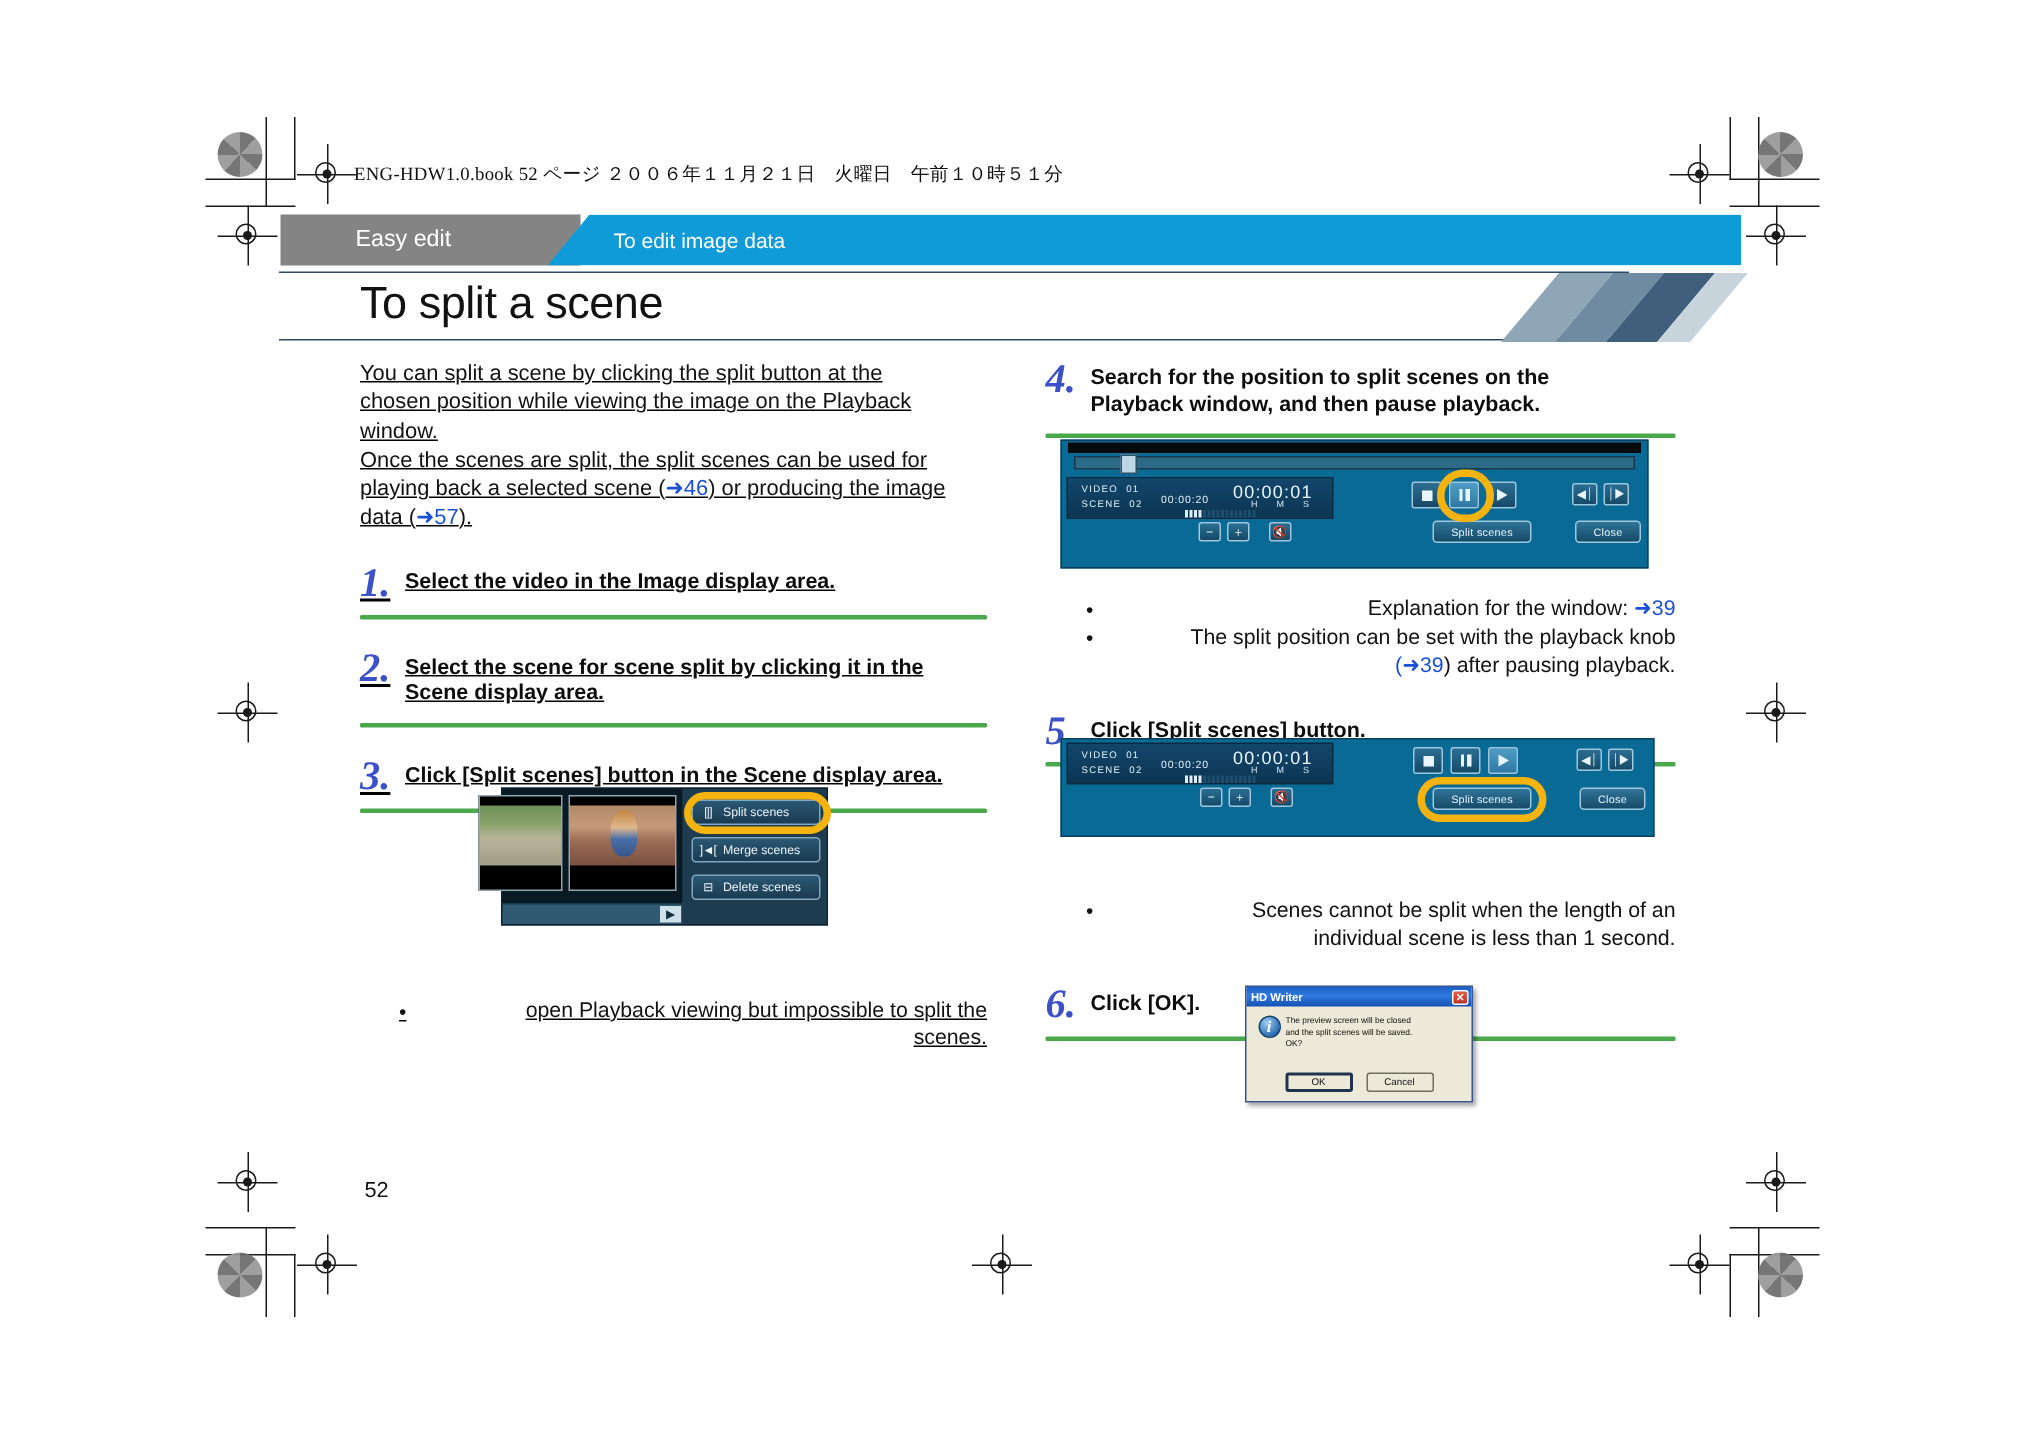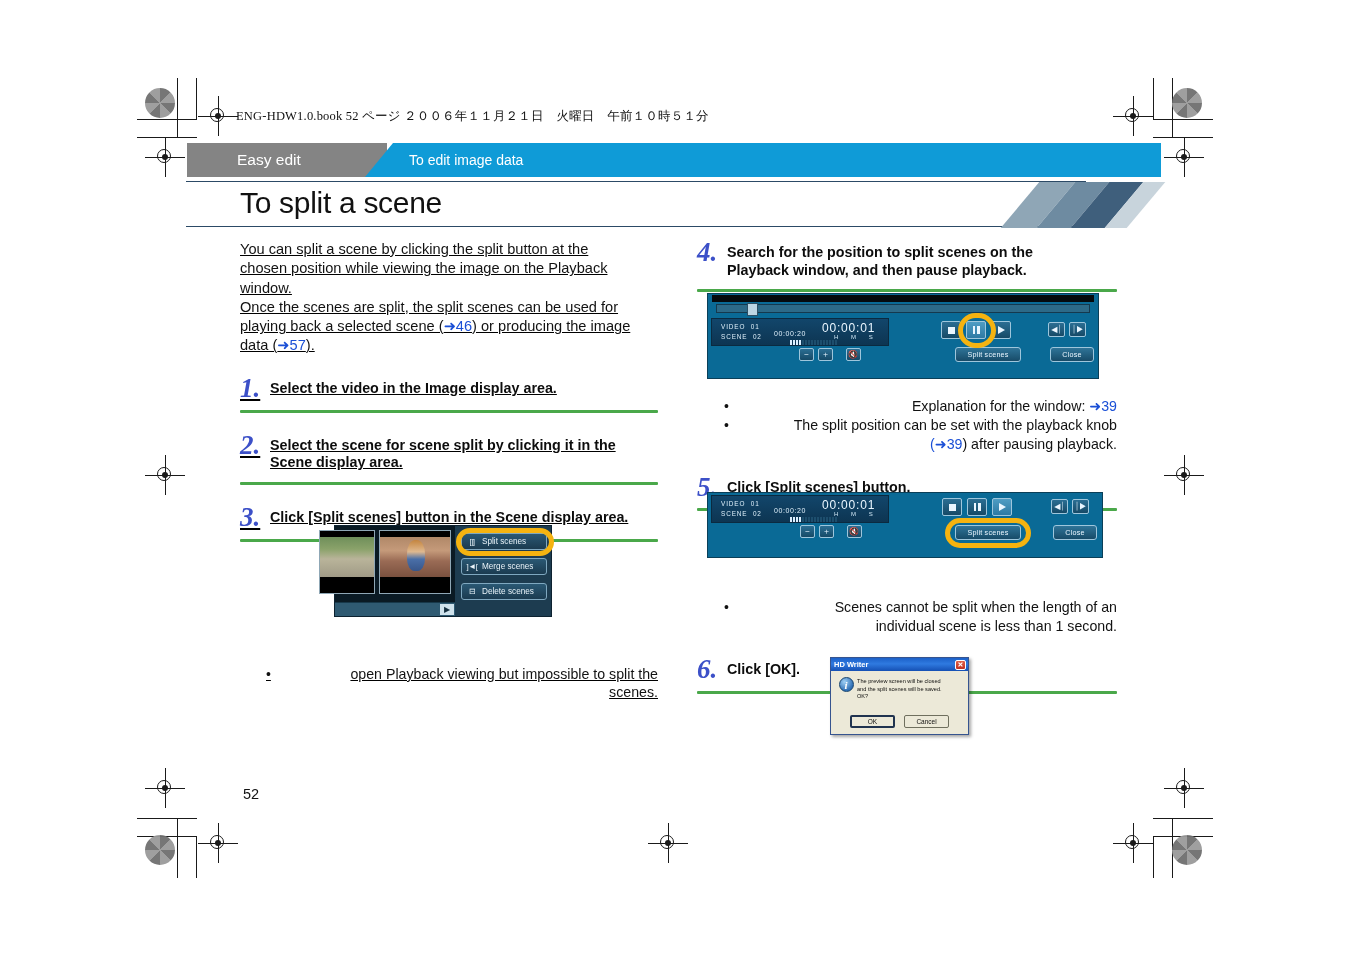--- a/index.html
+++ b/index.html
@@ -441,21 +441,21 @@
     border-left: 7px solid #eaf6ff;
     border-top: 4.5px solid transparent;
     border-bottom: 4.5px solid transparent;
   }
 
   
   .dialog {
     position: absolute;
     left: 830px;
     top: 657px;
-    width: 139px;
+    width: 152px;
     height: 78px;
     background: #ece9d8;
     border: 1px solid #36548f;
     box-sizing: border-box;
     box-shadow: 2px 2px 3px rgba(0,0,0,.35);
   }
   .dlg-title {
     position: absolute;
     left: 0; right: 0; top: 0;
     height: 13px;

